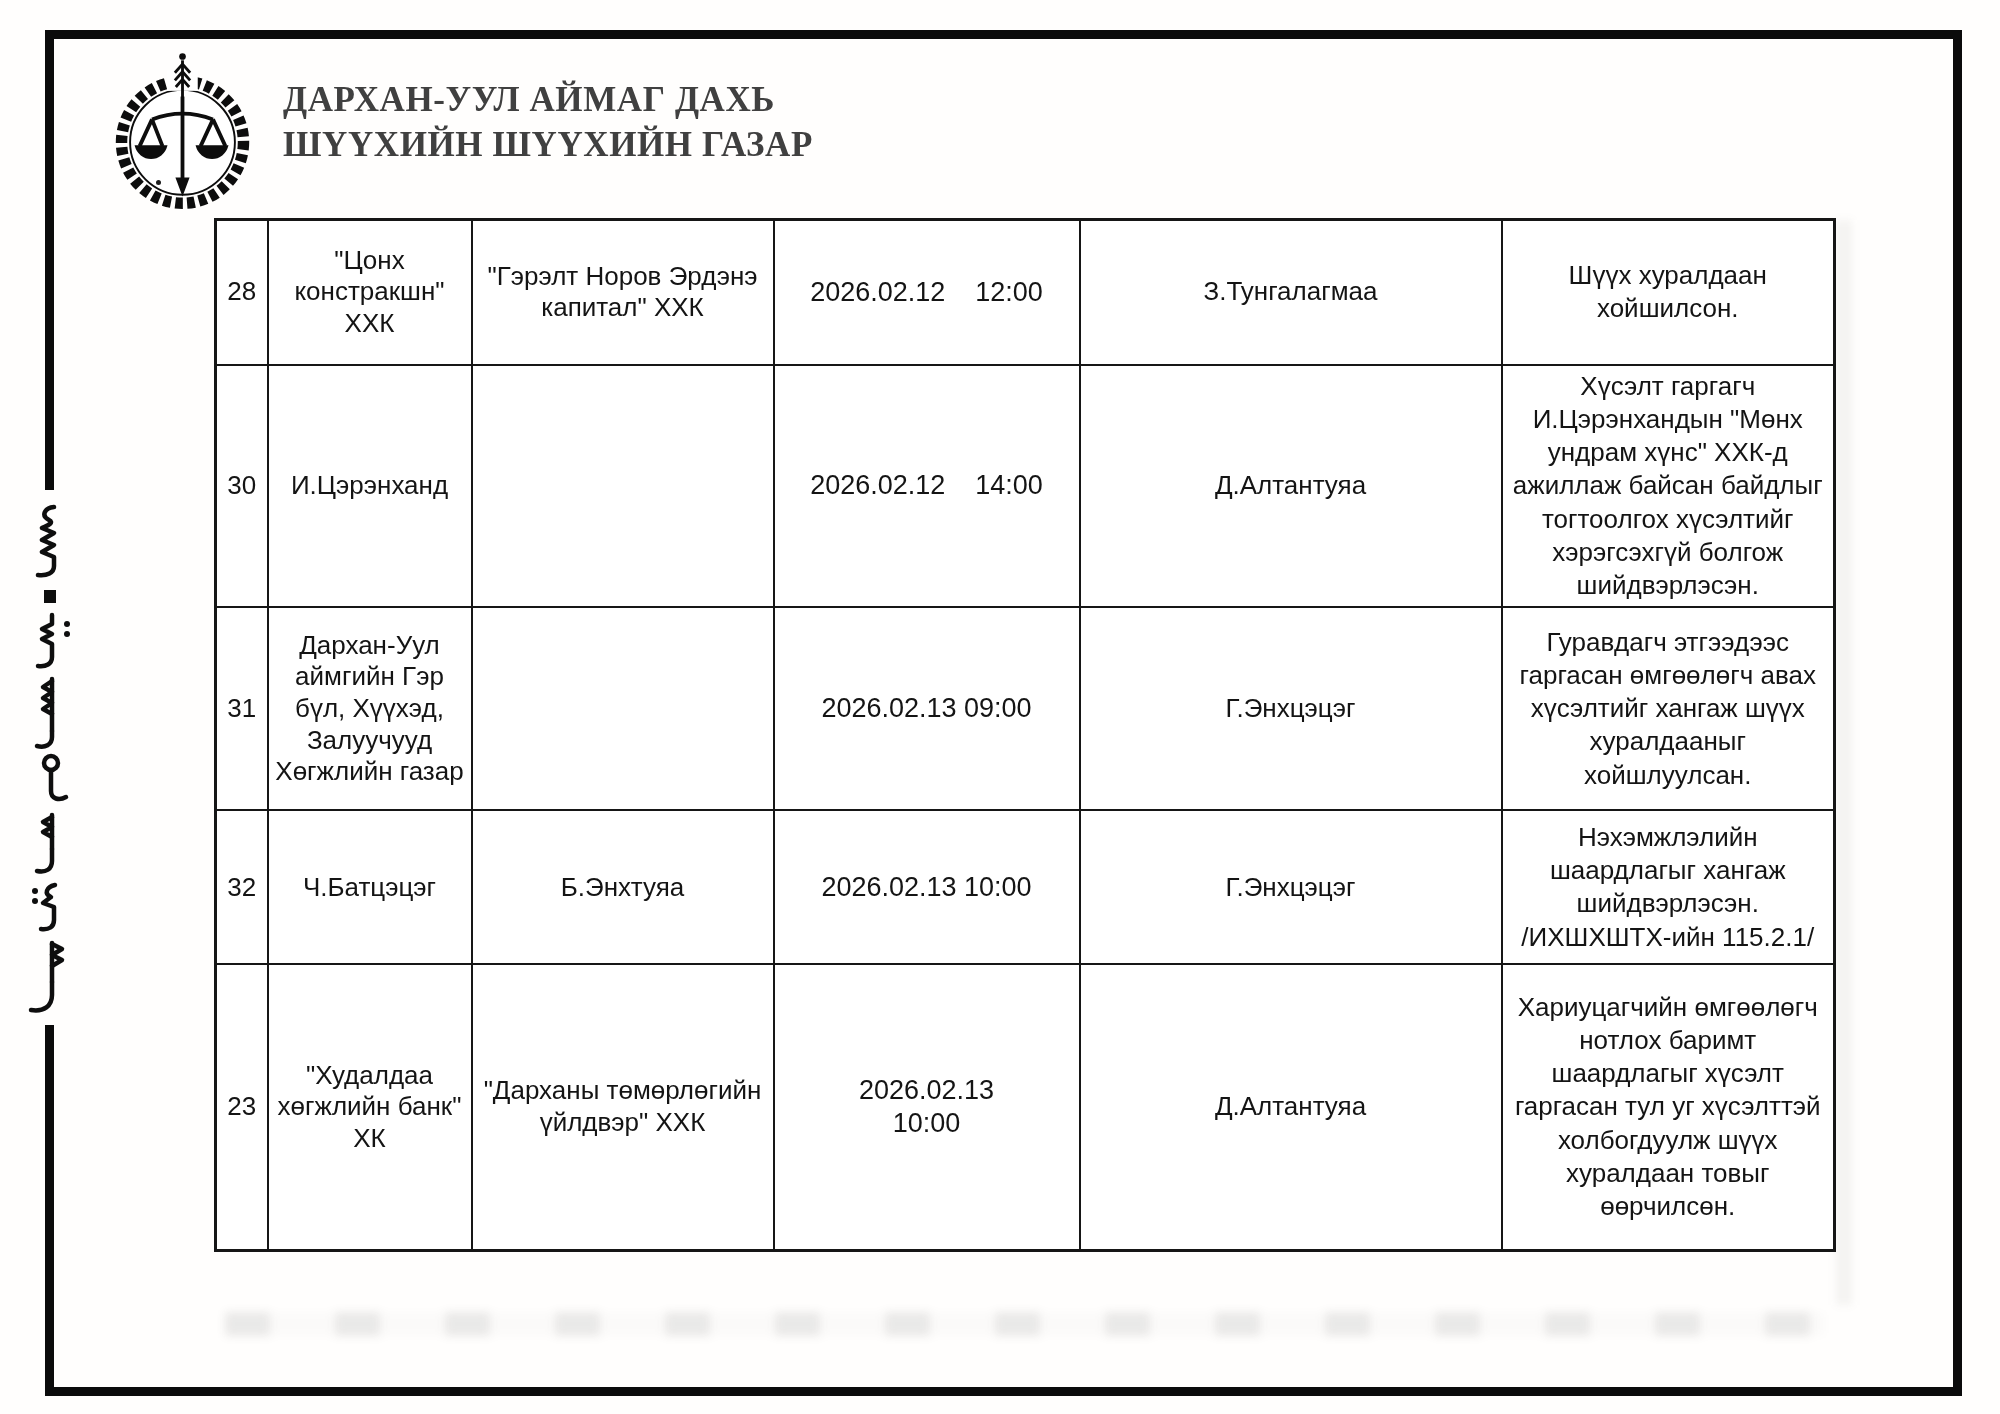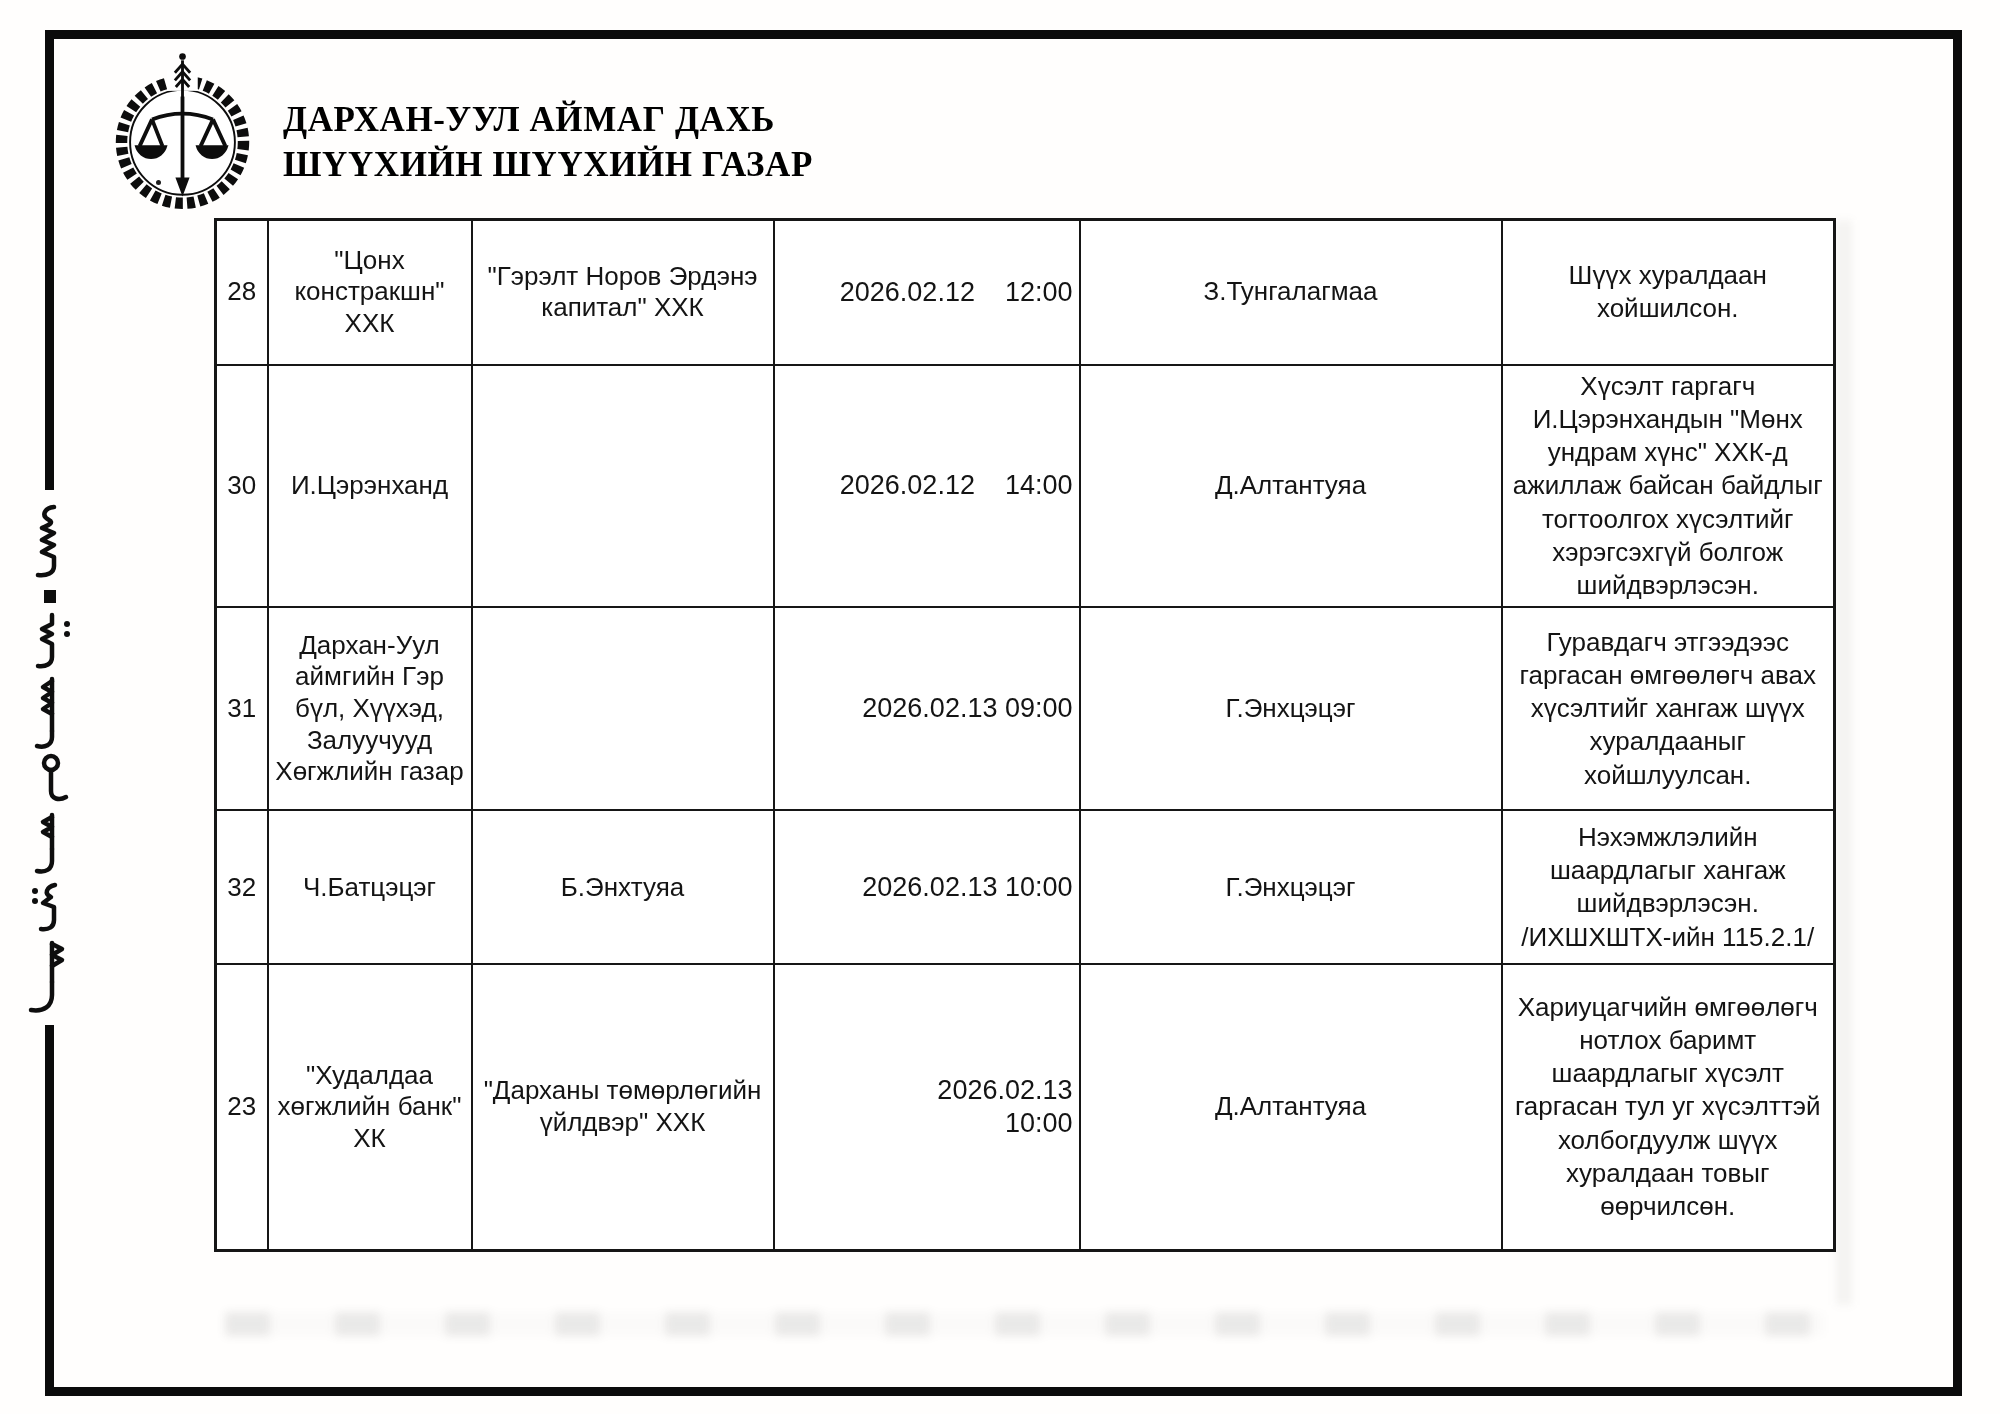--- a/index.html
+++ b/index.html
@@ -24,21 +24,21 @@
   
   .mn-script{position:absolute;left:13px;top:503px;width:74px;height:515px;}
 
   
   .header{position:absolute;left:105px;top:45px;height:165px;}
   .logo{position:absolute;left:0;top:2px;width:155px;height:162px;}
   .org-name{
     position:absolute;left:178px;top:32px;width:900px;
     font-family:"Liberation Serif", serif;
     font-weight:700;font-size:35px;line-height:45px;
-    letter-spacing:0.6px;color:#000000;white-space:nowrap;margin-top:20px;
+    letter-spacing:0.6px;color:#404040;white-space:nowrap;
   }
 
   
   .dot{position:absolute;background:#1c1c1c;border-radius:50%;}
   .dot1{left:156px;top:180px;width:5px;height:5px;}
   .dot2{left:321px;top:398px;width:5px;height:4px;}
   .smudge{
     position:absolute;left:225px;top:1312px;width:1600px;height:24px;
     background:repeating-linear-gradient(90deg,
       rgba(40,40,40,.18) 0 45px, rgba(40,40,40,.03) 45px 110px);
@@ -60,21 +60,21 @@
   td{
     vertical-align:middle;text-align:center;
     font-size:26px;line-height:1.22;color:#141414;
     padding:2px 6px;white-space:pre-wrap;word-wrap:break-word;
     box-sizing:border-box;
   }
   tr.r28{height:145px;} tr.r29{height:75px;} tr.r30{height:224px;}
   tr.r31{height:203px;} tr.r32{height:154px;} tr.r33{height:286px;}
   td.c-no{padding:2px 2px;}
   td.c-pl{padding:2px 4px;}
-  td.c-dt{font-size:27px;text-align:right;}
+  td.c-dt{font-size:27px;}
   td.c-de{padding:4px 10px;line-height:1.28;}
 </style>
 </head>
 <body>
 
 <div class="page">
 
   <div class="frame frame-top"></div>
   <div class="frame frame-right"></div>
   <div class="frame frame-bottom"></div>

